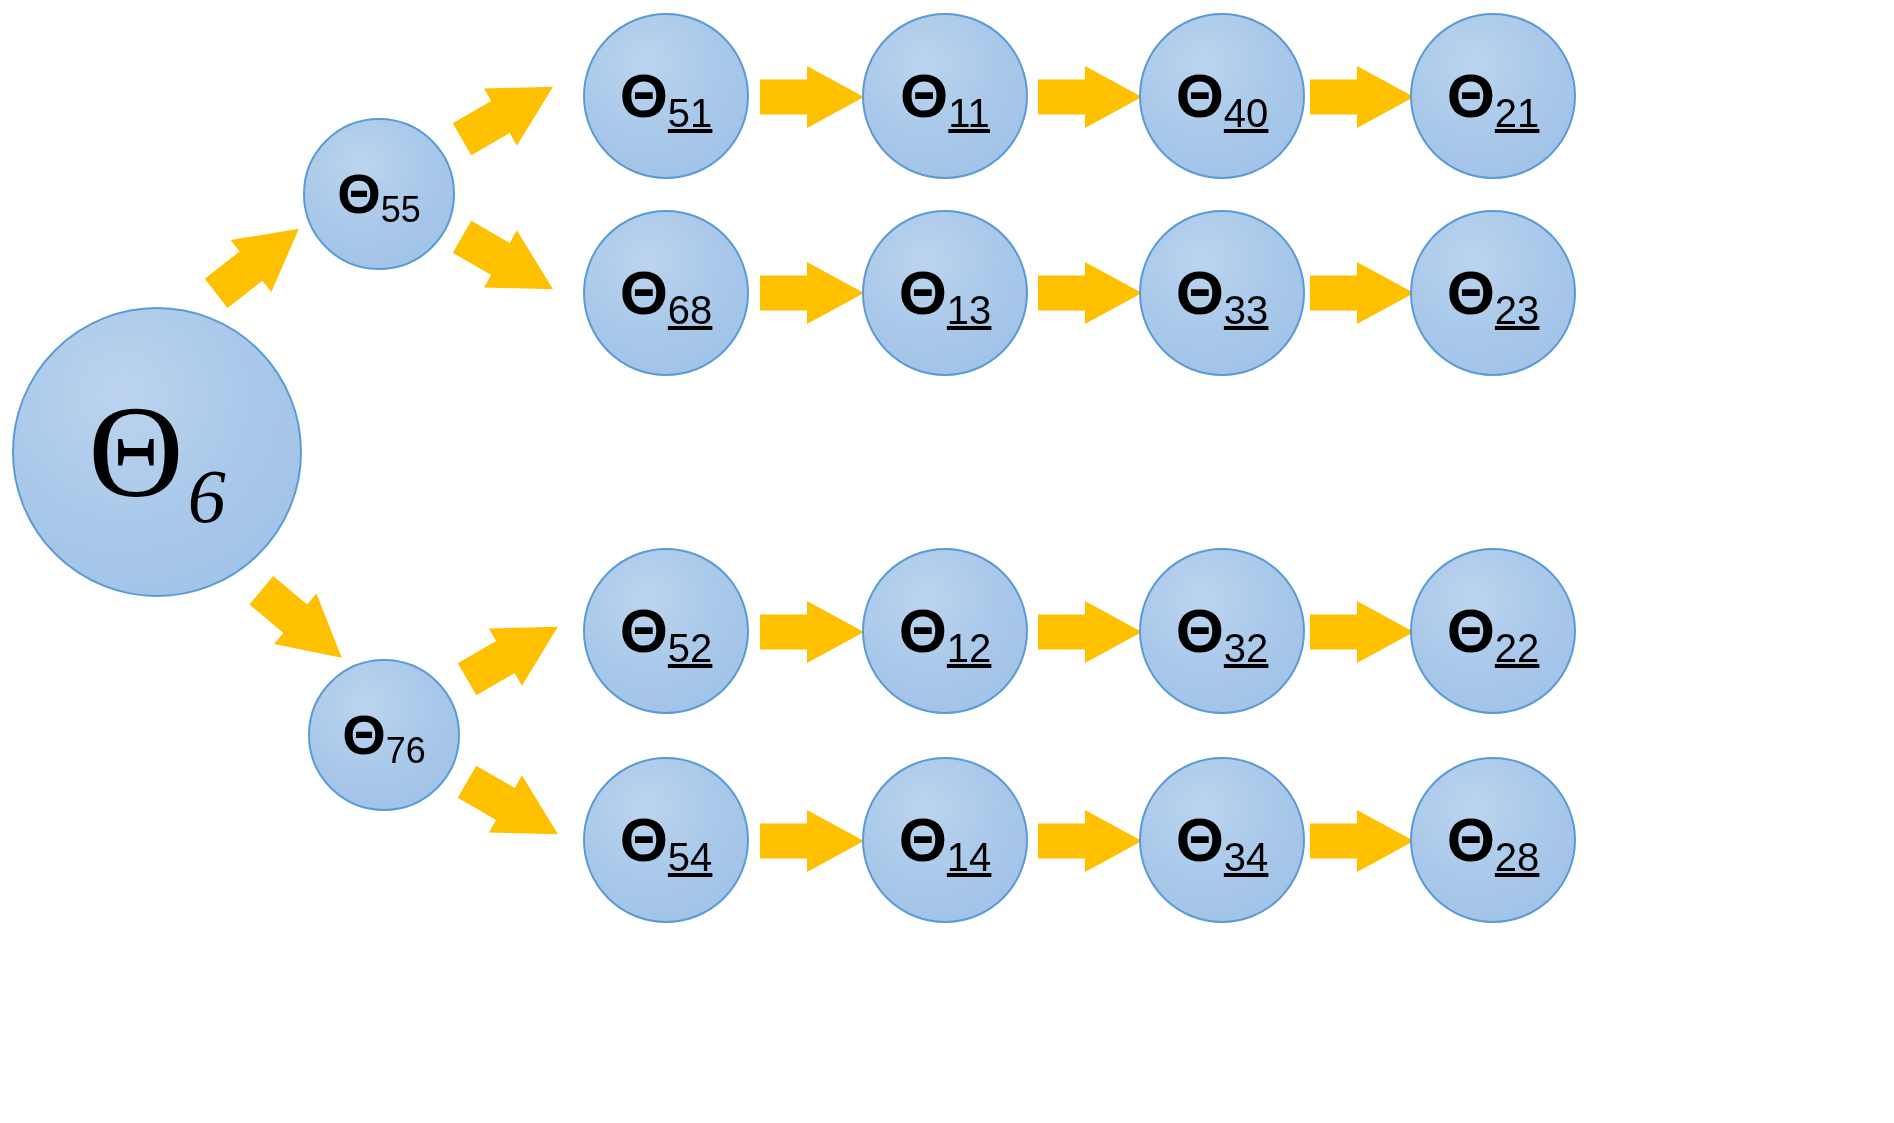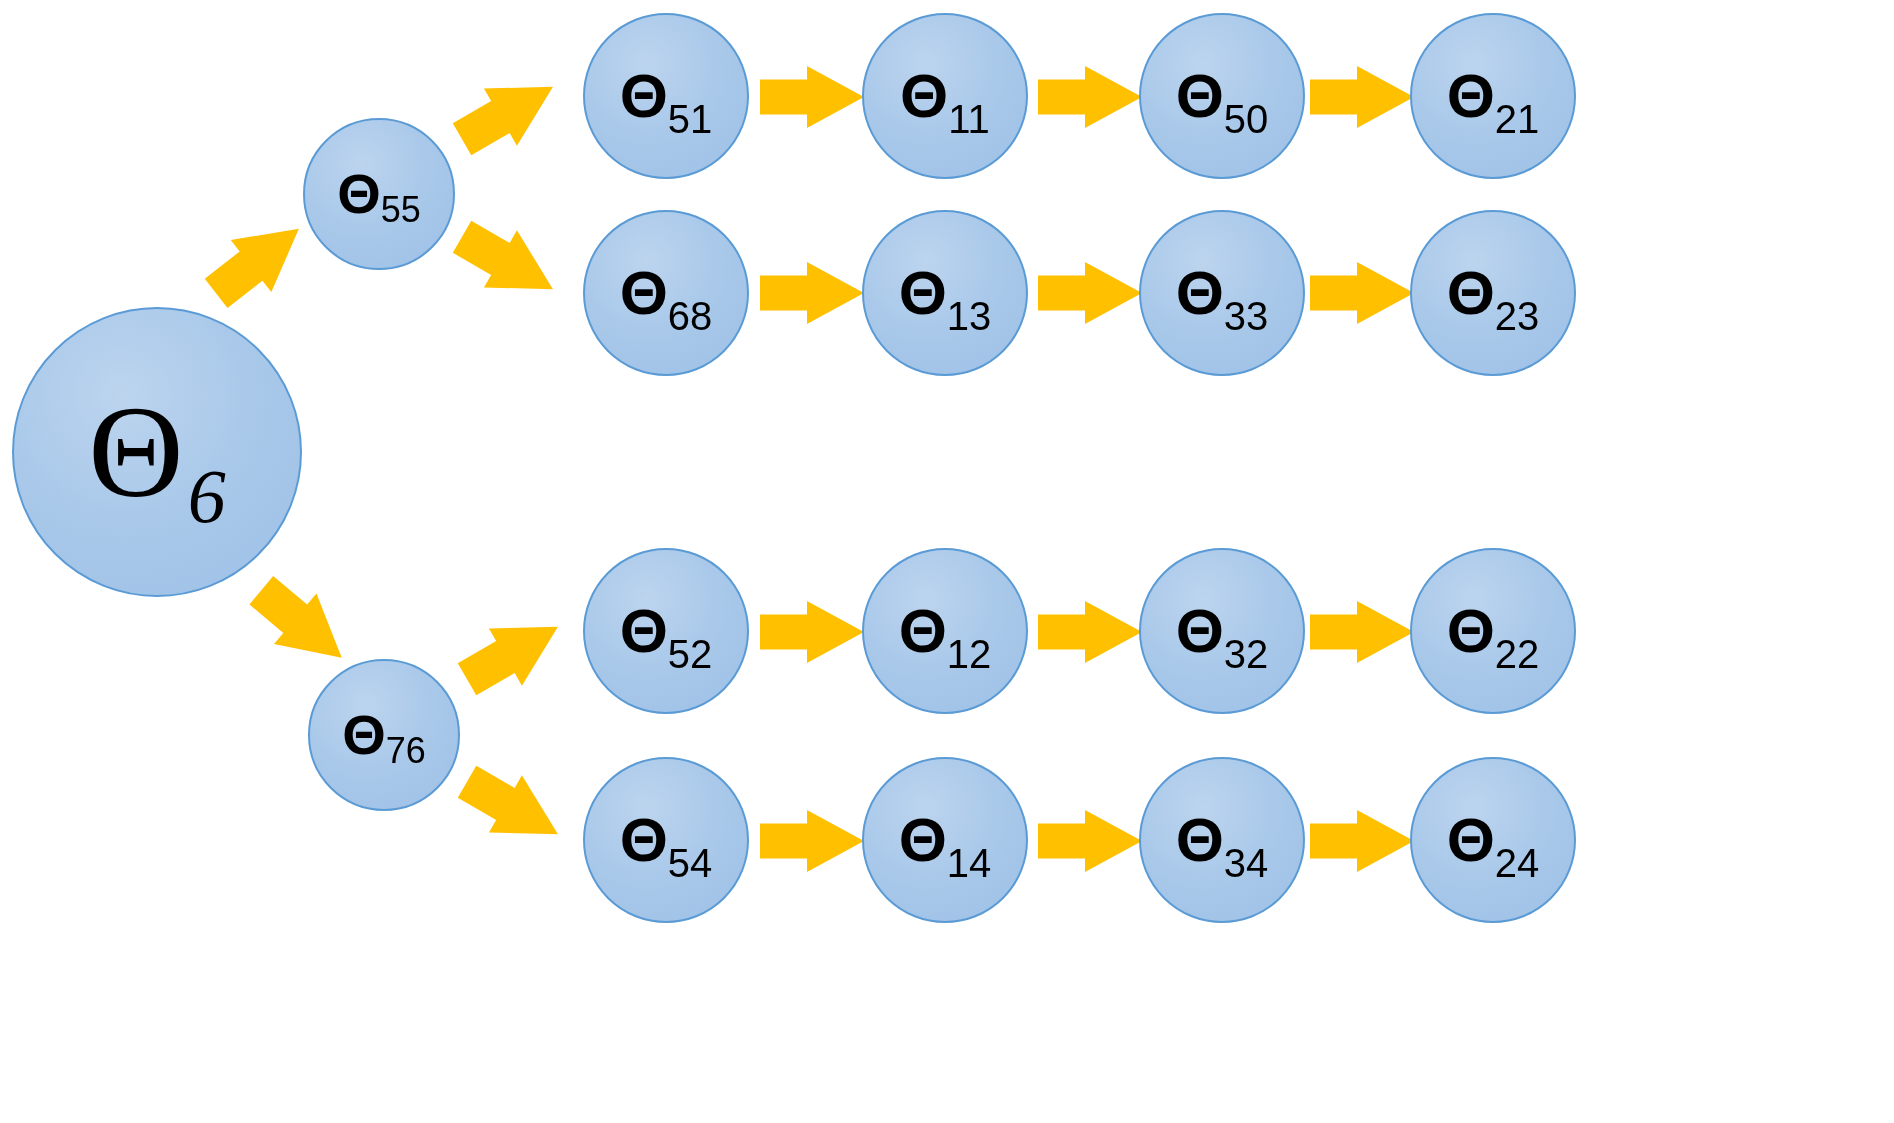--- a/index.html
+++ b/index.html
@@ -36,21 +36,21 @@
     line-height: 1;
     white-space: nowrap;
   }
   
   .node.small .lbl,
   .node.mid .lbl {
     font-family: "Liberation Sans", sans-serif;
     font-weight: 700;
   }
   .node.small .base { font-size: 62px; letter-spacing: -1px; }
-  .node.small .sub  { font-size: 40px; font-weight: 400; margin-left: 1px; position: relative; top: 16px; }
+  .node.small .sub  { font-size: 40px; font-weight: 400; margin-left: 1px; position: relative; top: 10px; text-decoration: underline; }
 
   .node.mid .base { font-size: 56px; letter-spacing: -1px; }
   .node.mid .sub  { font-size: 36px; font-weight: 400; margin-left: 1px; position: relative; top: 9px; }
 
   
   .node.root .lbl {
     font-family: "Liberation Serif", serif;
     font-weight: 400;
   }
   .node.root .base { font-size: 132px; }
@@ -182,21 +182,21 @@
     </div>
     <div class="node small" style="left: 862px; top: 13px; width: 166px; height: 166px;">
       <span class="lbl">
         <span class="base">Θ</span>
         <span class="sub">11</span>
       </span>
     </div>
     <div class="node small" style="left: 1139px; top: 13px; width: 166px; height: 166px;">
       <span class="lbl">
         <span class="base">Θ</span>
-        <span class="sub">50</span>
+        <span class="sub">40</span>
       </span>
     </div>
     <div class="node small" style="left: 1410px; top: 13px; width: 166px; height: 166px;">
       <span class="lbl">
         <span class="base">Θ</span>
         <span class="sub">21</span>
       </span>
     </div>
     <div class="node small" style="left: 583px; top: 210px; width: 166px; height: 166px;">
       <span class="lbl">
@@ -260,16 +260,16 @@
     </div>
     <div class="node small" style="left: 1139px; top: 757px; width: 166px; height: 166px;">
       <span class="lbl">
         <span class="base">Θ</span>
         <span class="sub">34</span>
       </span>
     </div>
     <div class="node small" style="left: 1410px; top: 757px; width: 166px; height: 166px;">
       <span class="lbl">
         <span class="base">Θ</span>
-        <span class="sub">24</span>
+        <span class="sub">28</span>
       </span>
     </div>
   </div>
 
 </body></html>

